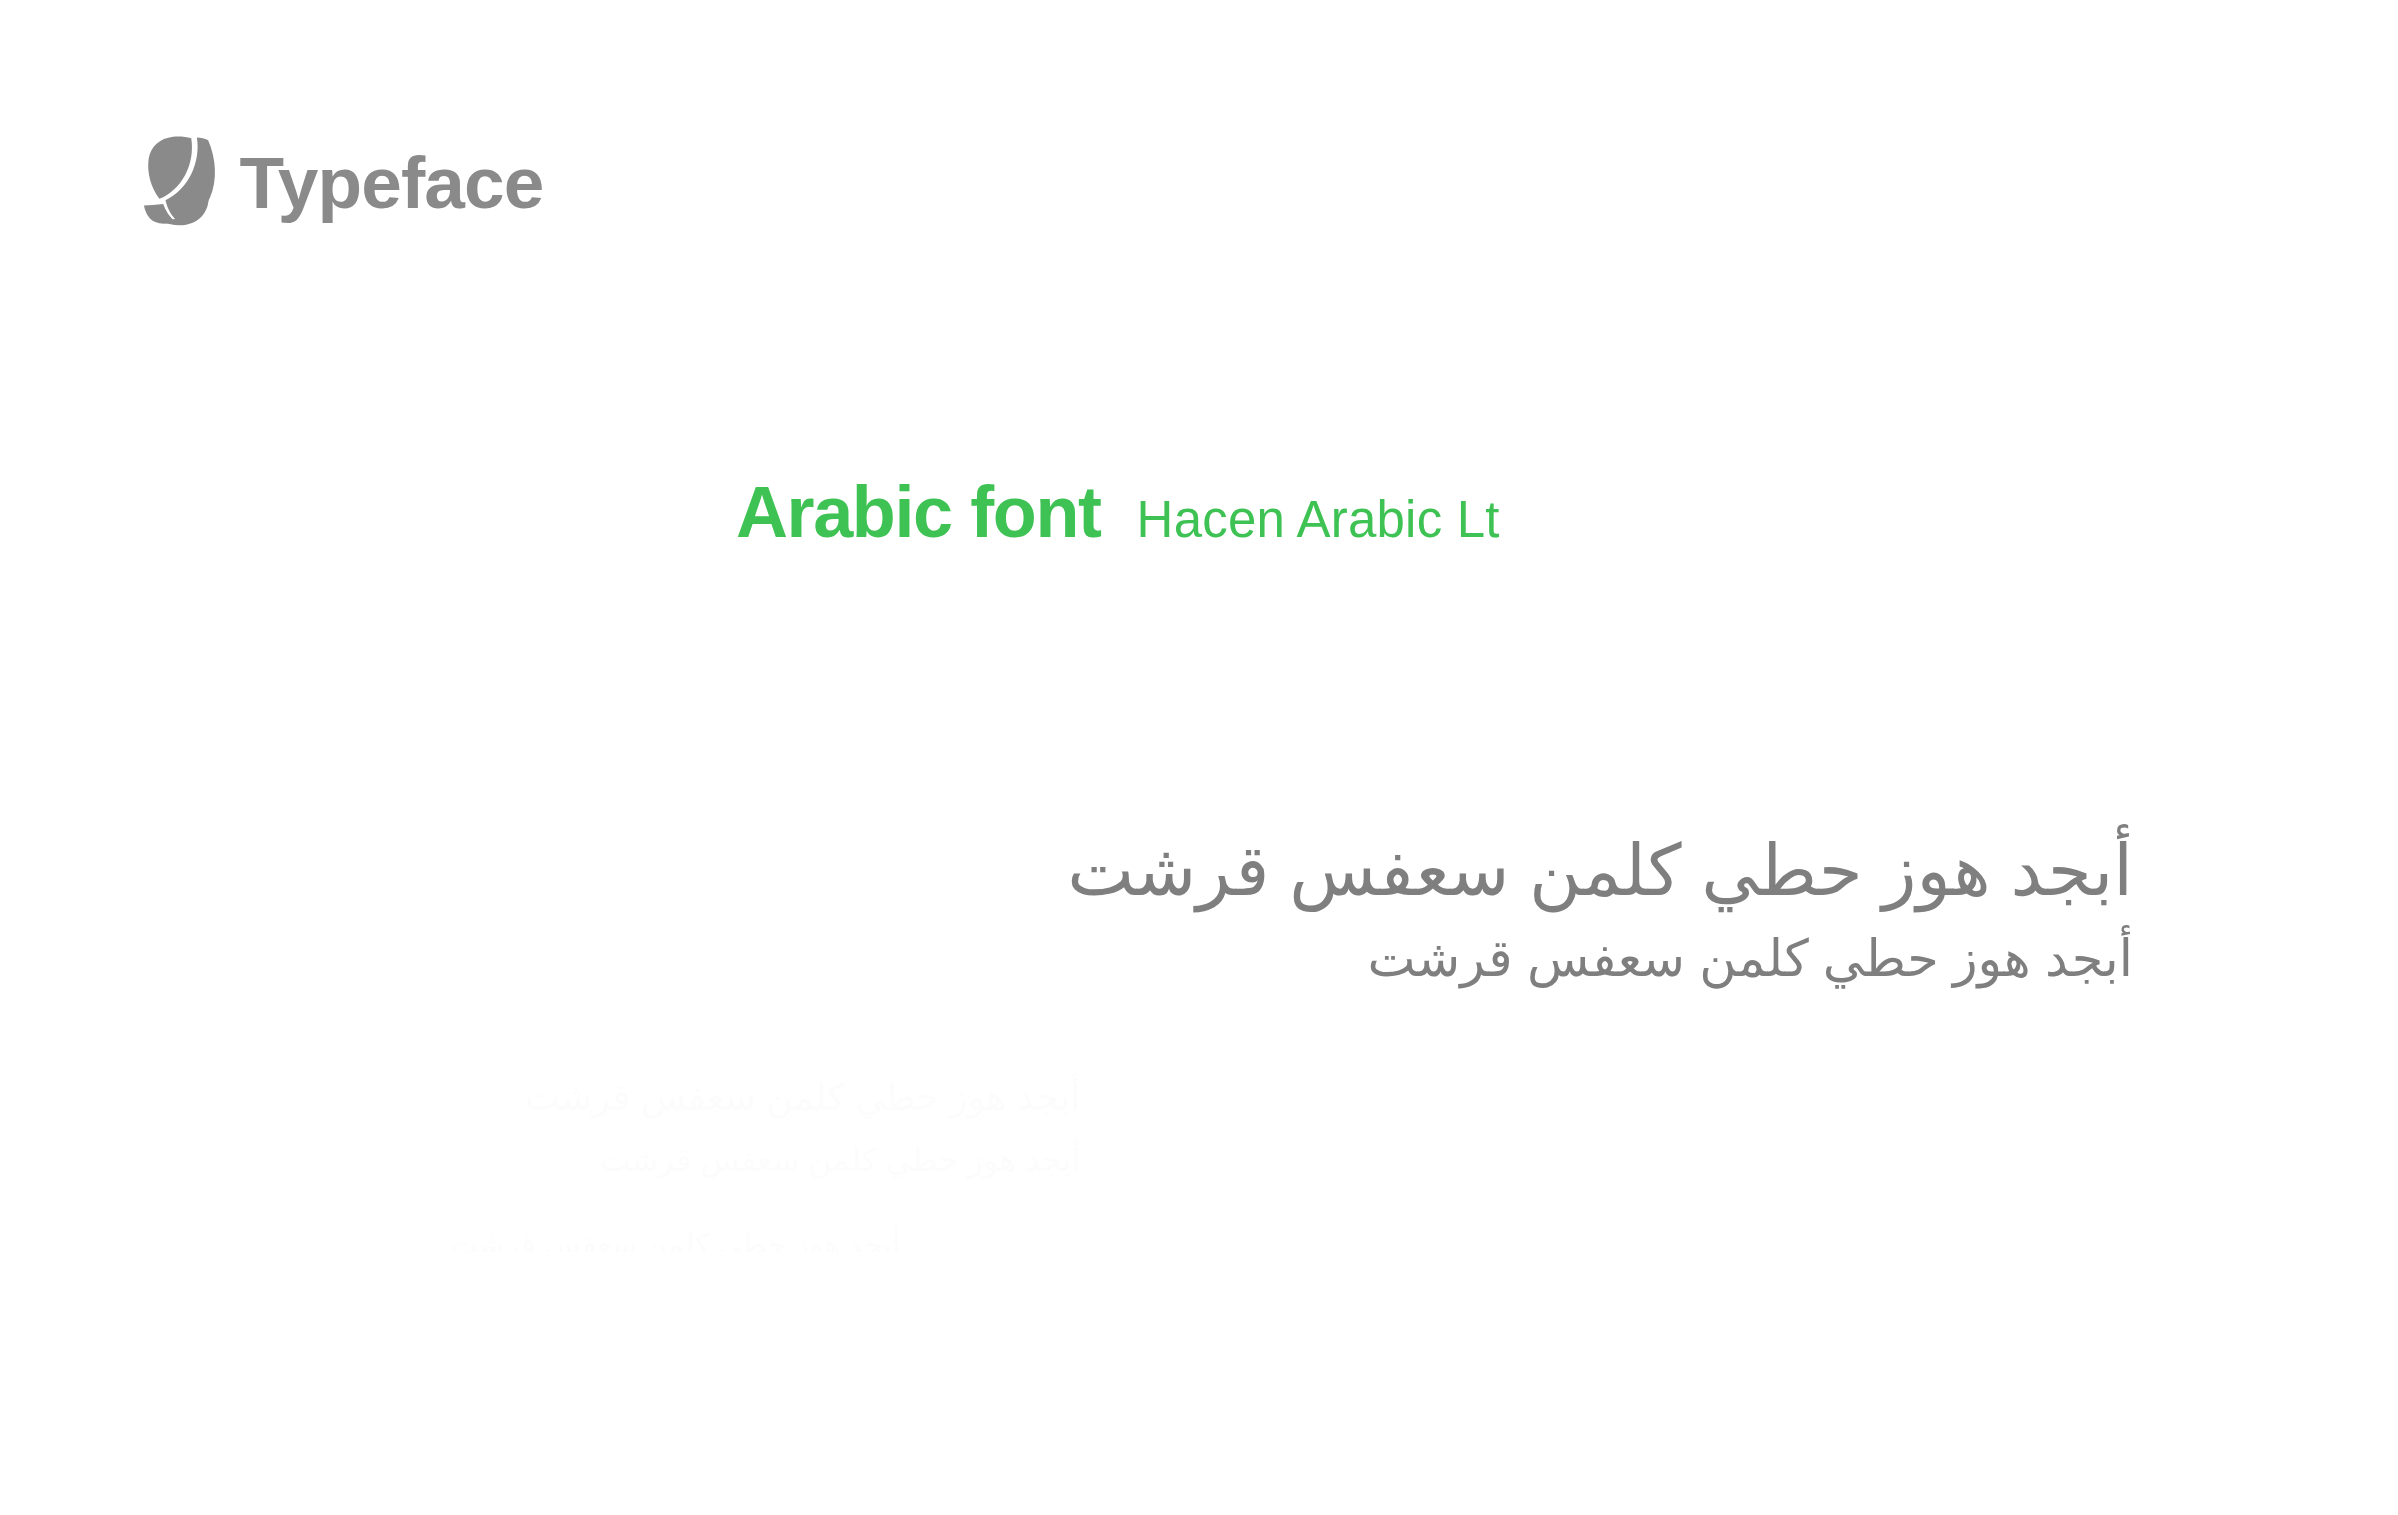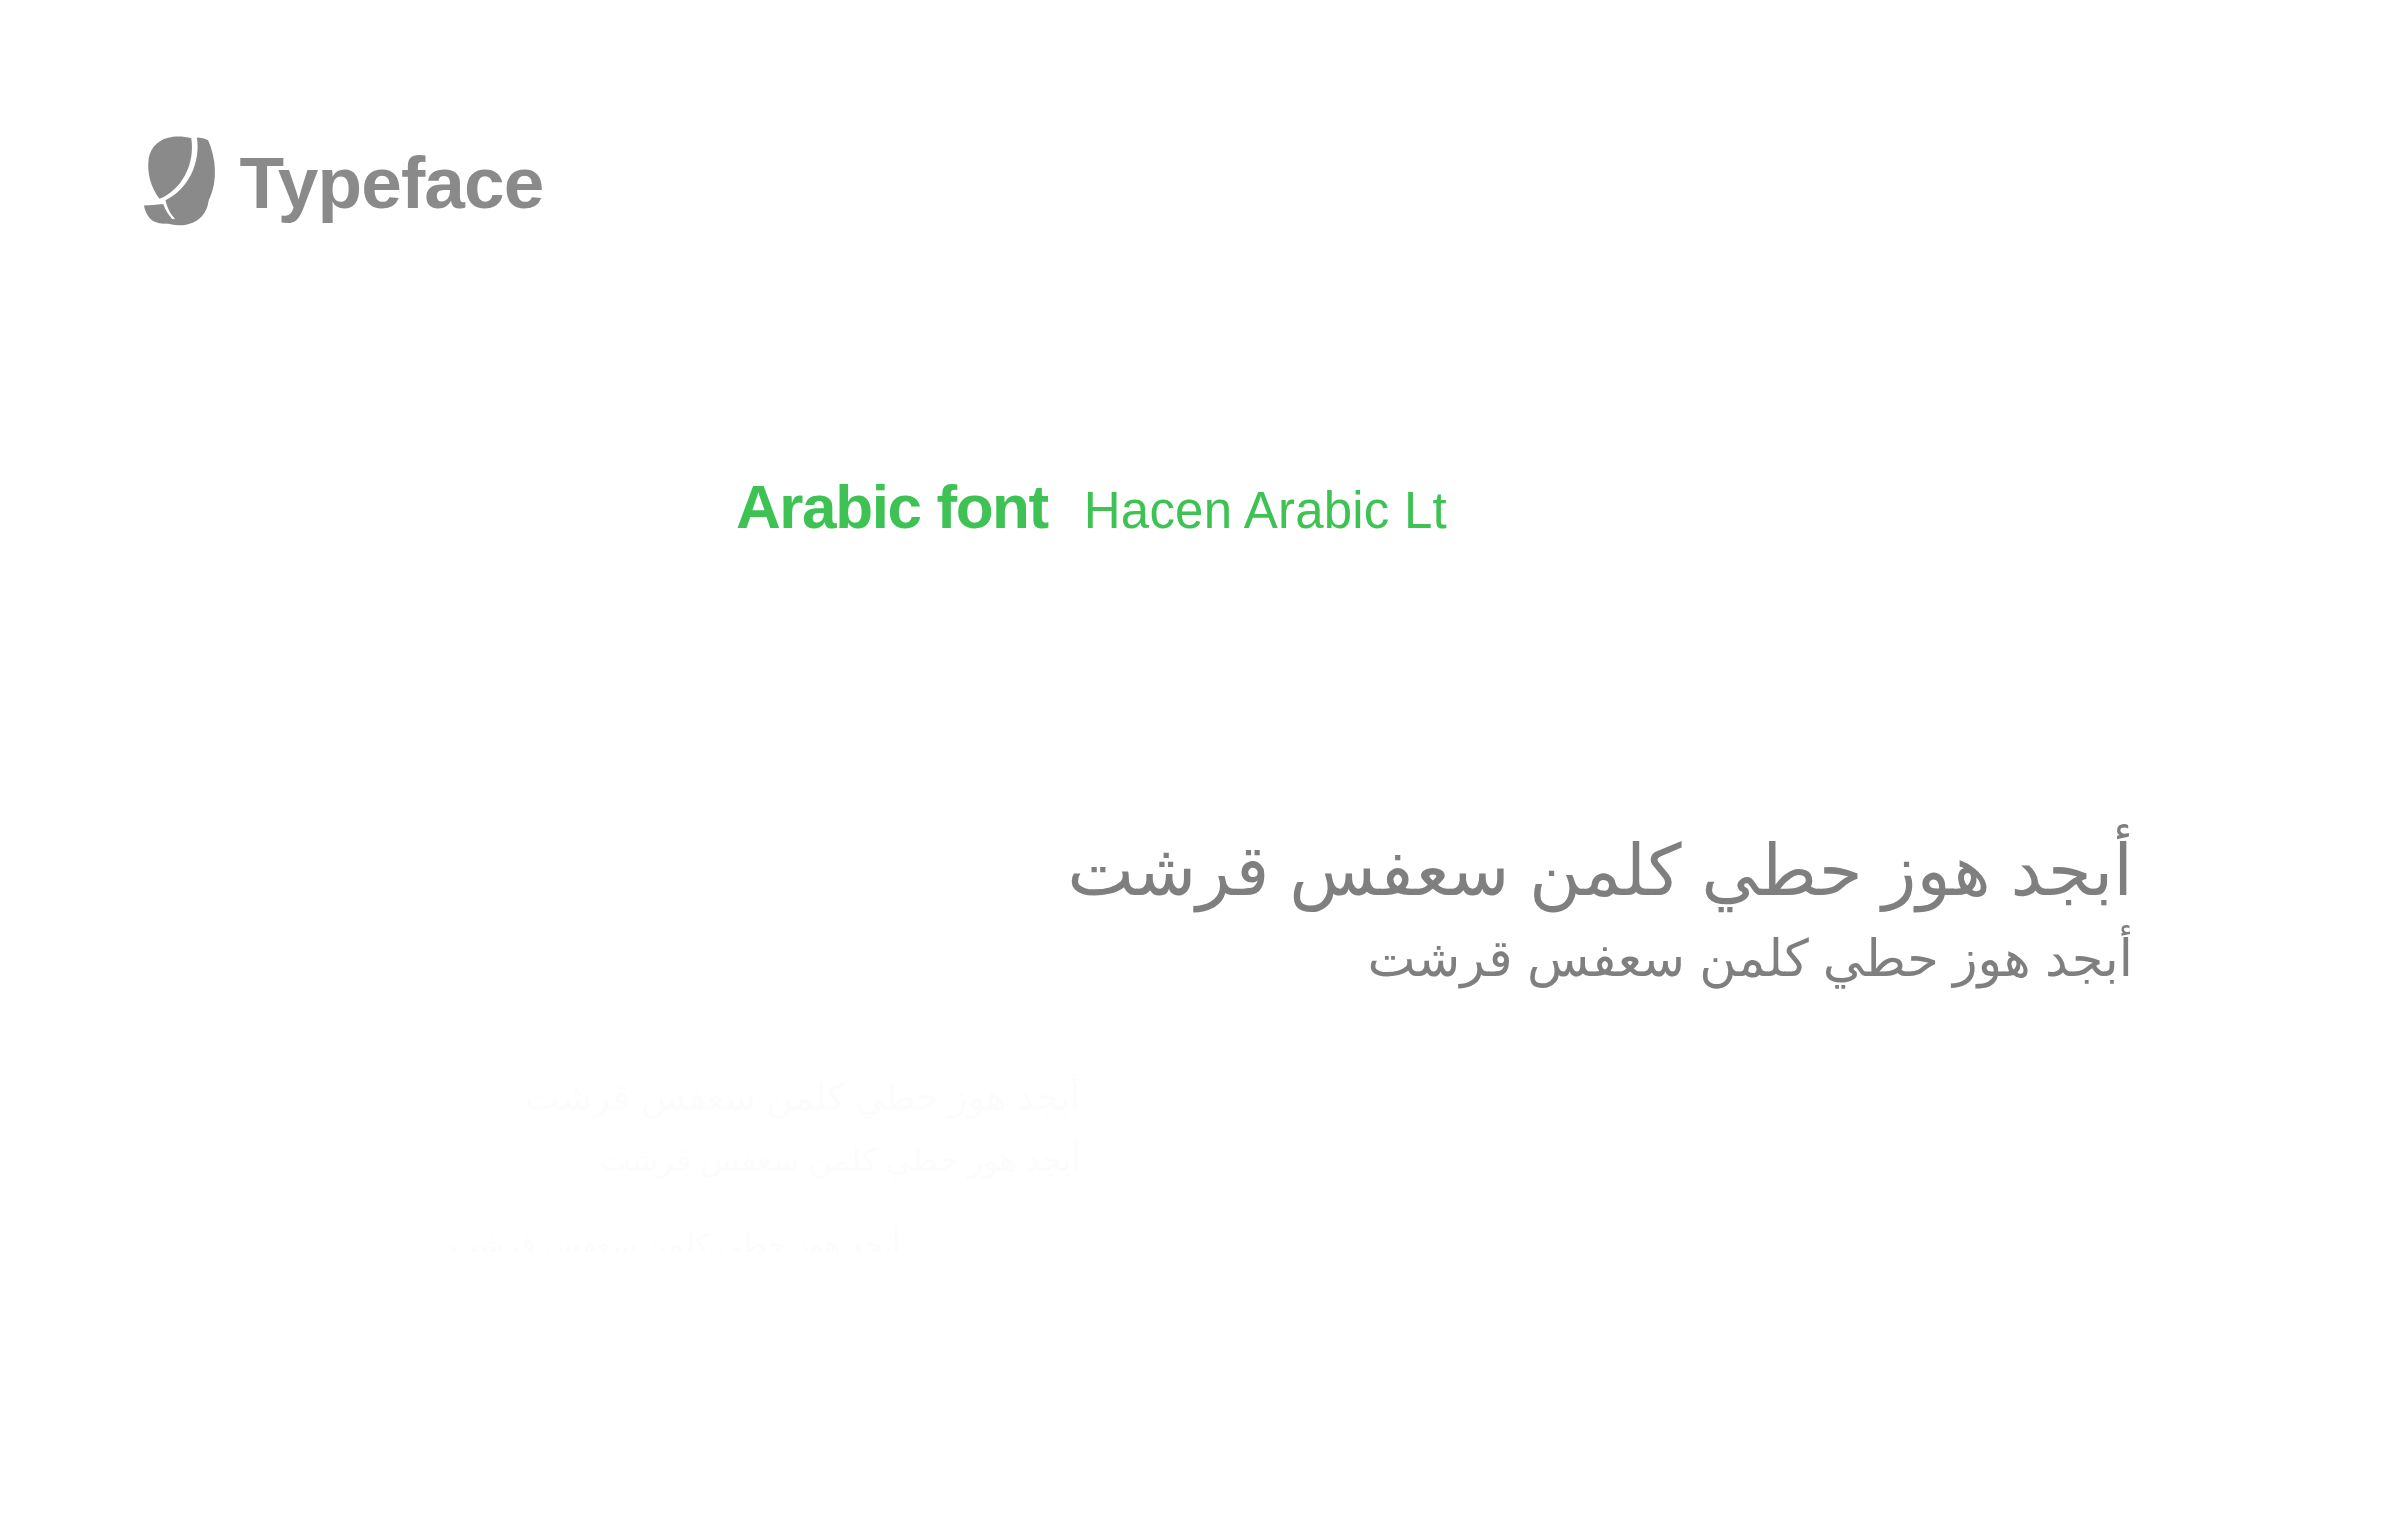--- a/index.html
+++ b/index.html
@@ -51,21 +51,21 @@
   .title-row {
     position: absolute;
     left: 736px;
     top: 476px;
     display: flex;
     align-items: baseline;
     gap: 36px;
     white-space: nowrap;
   }
   .title-main {
-    font-size: 62px;
+    font-size: 72px;
     font-weight: 700;
     line-height: 1;
     color: #3ec253;
     letter-spacing: -1.4px;
   }
   .title-sub {
     font-size: 51px;
     font-weight: 400;
     line-height: 1;
     color: #3ec253;

